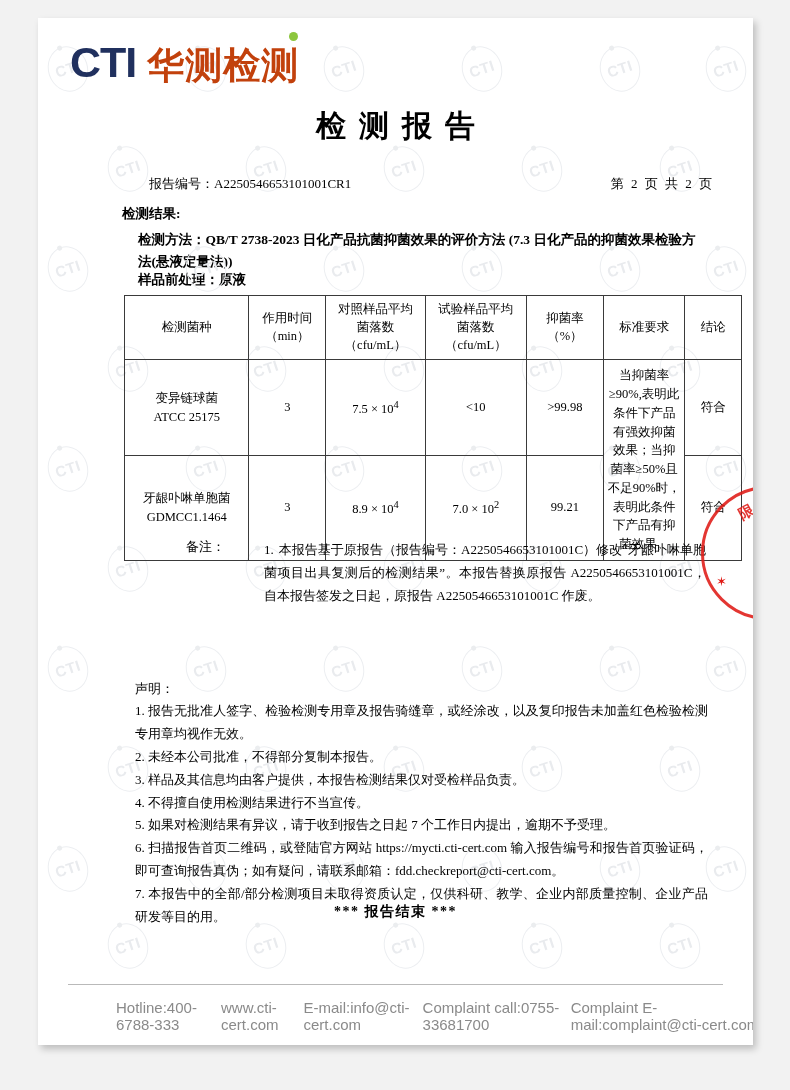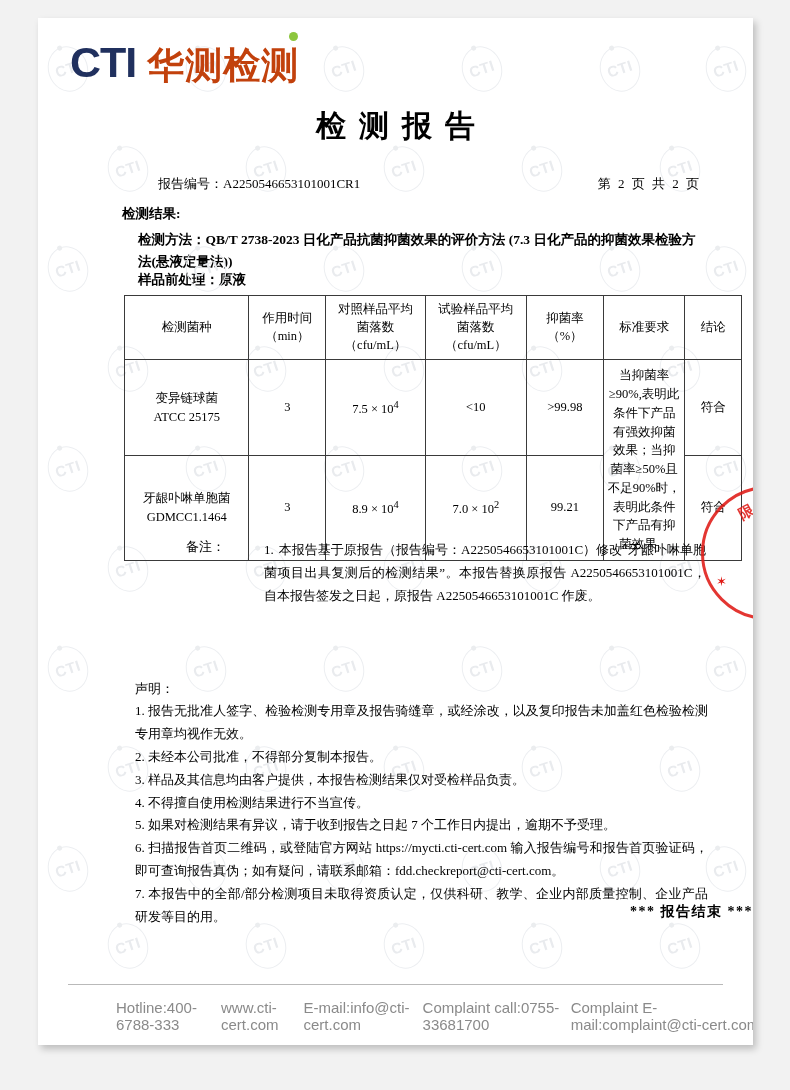--- a/index.html
+++ b/index.html
@@ -110,28 +110,28 @@
     letter-spacing: 13px;
     text-indent: 13px;
     color: #000;
     z-index: 3;
     font-family: "DejaVu Serif", "Liberation Serif", serif;
   }
   
   .meta-row {
     position: absolute;
     top: 157px;
-    left: 120px;
+    left: 111px;
     width: 565px;
     display: flex;
     justify-content: space-between;
     font-size: 13px;
     z-index: 3;
   }
-  .meta-pages { letter-spacing: 2px; margin-right: 22px; }
+  .meta-pages { letter-spacing: 2px; }
   .sec-label {
     position: absolute;
     font-size: 13.5px;
     font-weight: bold;
   }
   .method {
     position: absolute;
     left: 100px;
     top: 211px;
     width: 565px;
@@ -206,21 +206,21 @@
     font-size: 13px;
   }
   .decl-title { font-weight: normal; margin-bottom: 2px; }
   .decl-item { line-height: 1.76; text-align: justify; }
   
   .end-marker {
     position: absolute;
     top: 885px;
     left: 0;
     width: 715px;
-    text-align: right;
+    text-align: center;
     font-size: 14px;
     font-weight: bold;
     letter-spacing: 1.5px;
     z-index: 3;
   }
   
   .footer-rule {
     position: absolute;
     left: 30px;
     top: 966px;

